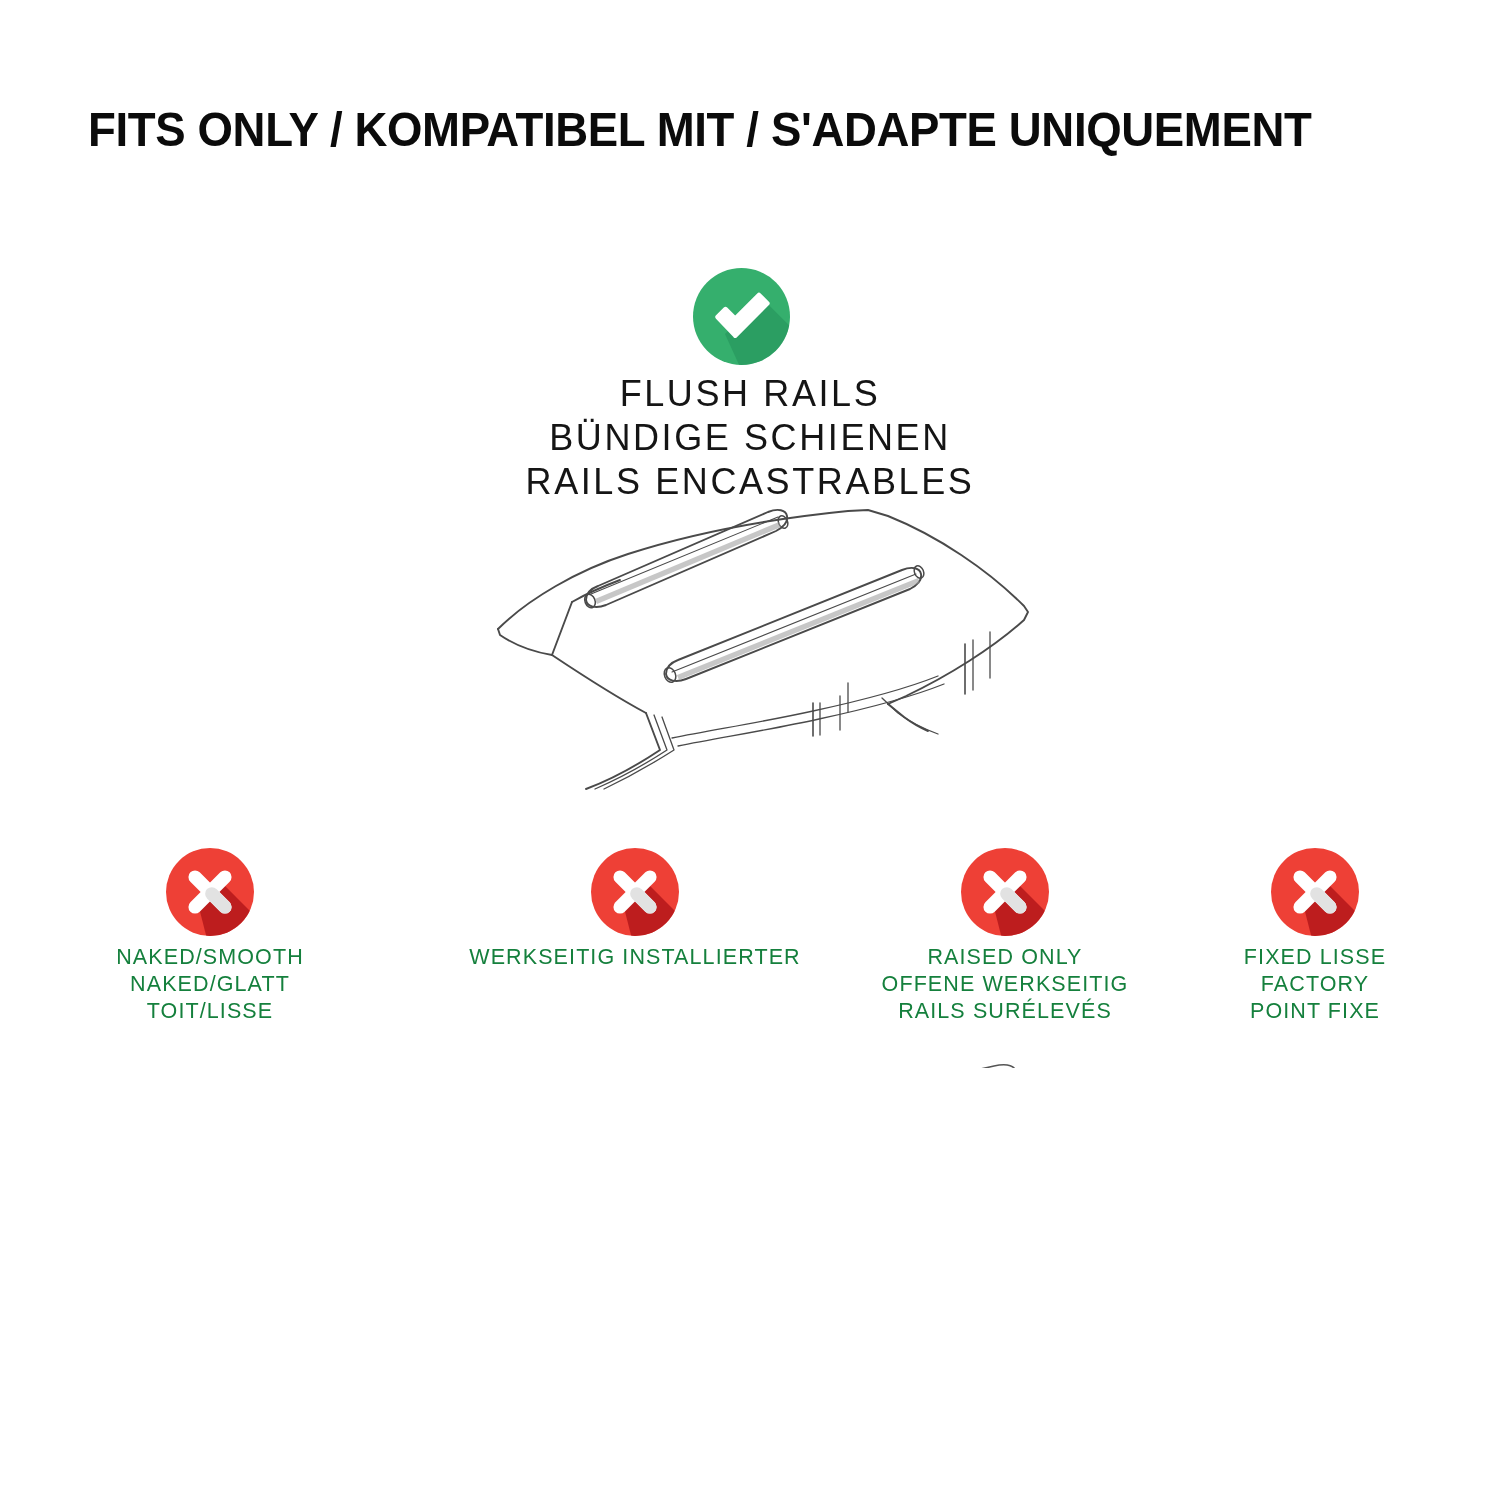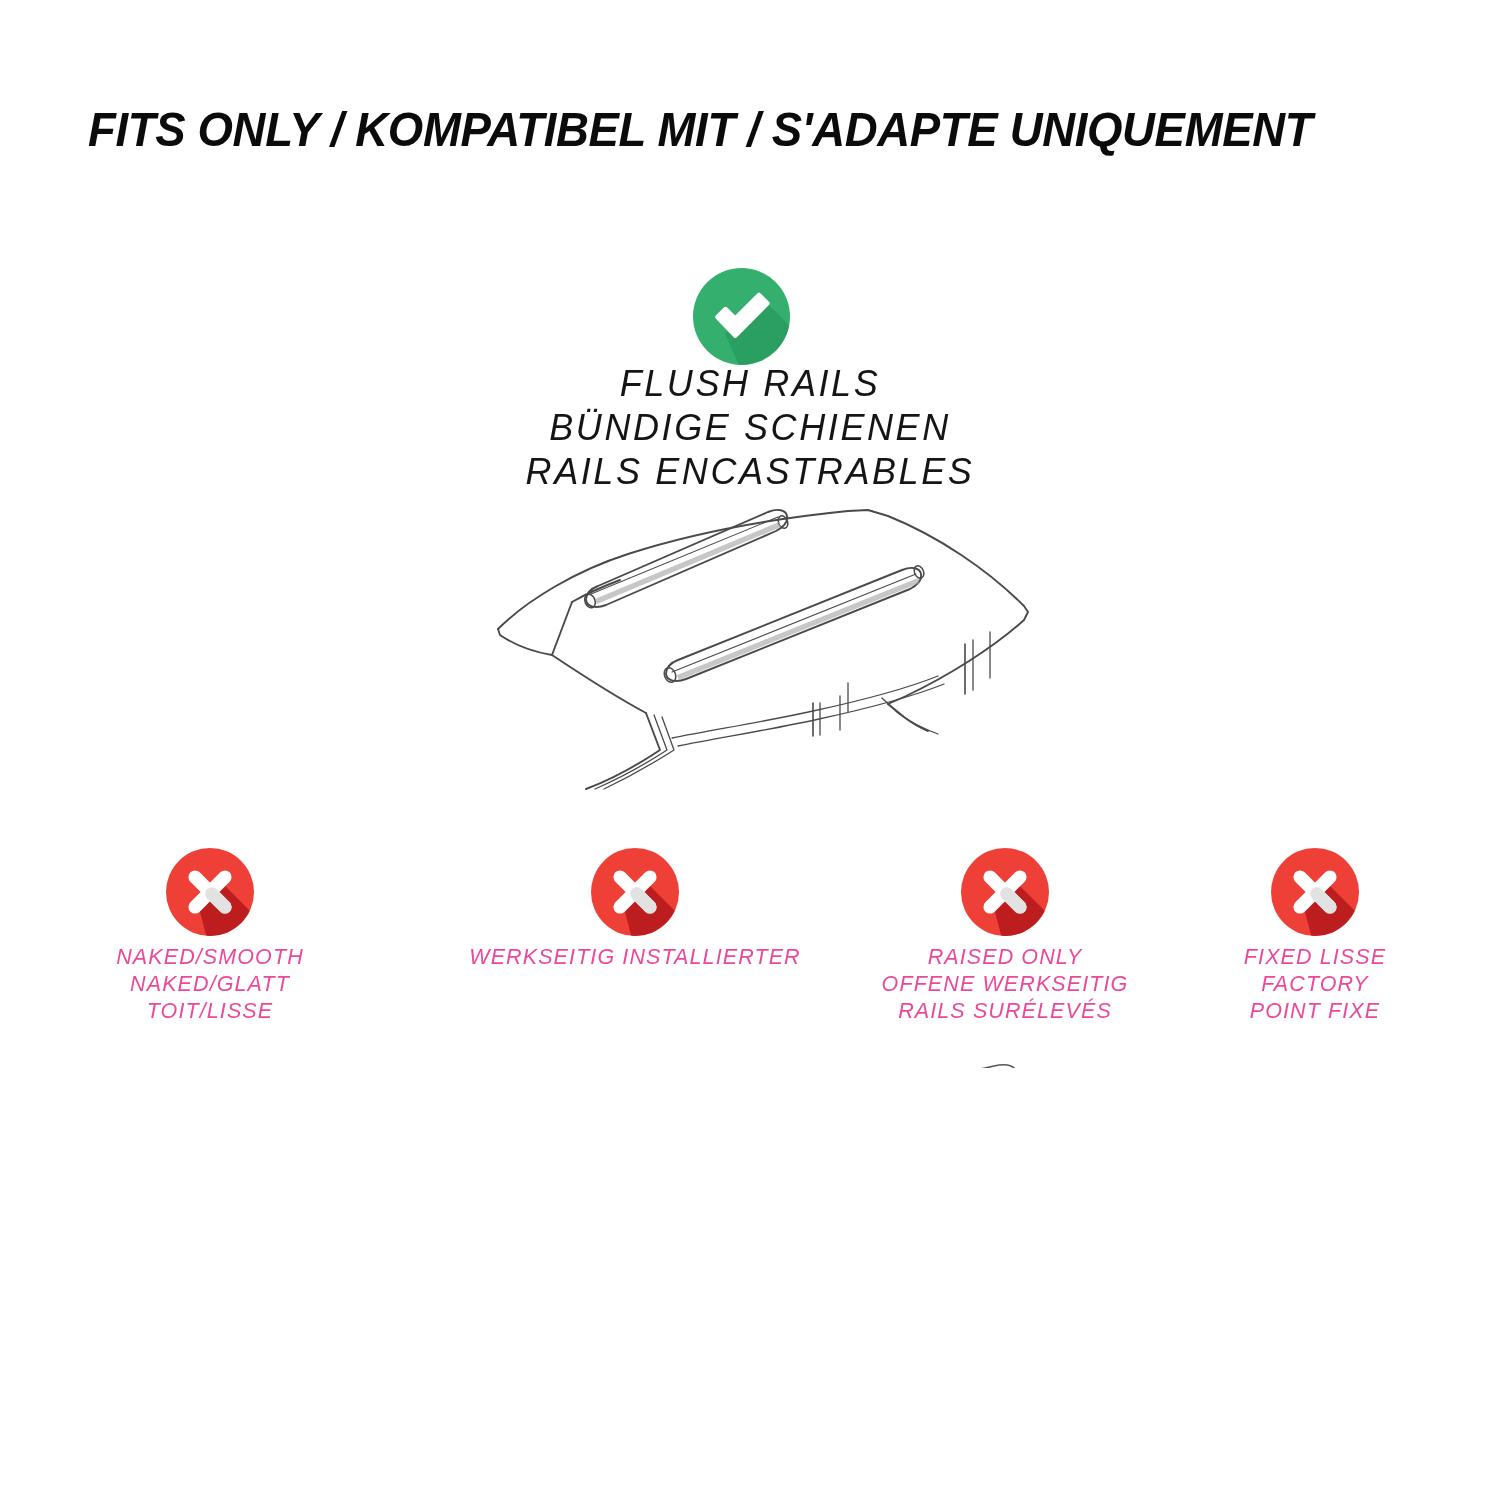--- a/index.html
+++ b/index.html
@@ -11,21 +11,20 @@
   body {
     font-family: "Liberation Sans", sans-serif;
     -webkit-font-smoothing: antialiased;
   }
   #page {
     position: relative;
     width: 1500px;
     height: 1068px;
     background: #ffffff;
     overflow: hidden;
-    font-style: italic;
   }
 
   
   .title {
     position: absolute;
     left: 88px;
     top: 104px;
     width: 1340px;
     font-family: "Liberation Sans Narrow", "Liberation Sans", sans-serif;
     font-size: 49px;
@@ -62,21 +61,21 @@
     position: absolute;
     left: 693px;
     top: 268px;
     width: 97px;
     height: 97px;
   }
   .badge-svg { display: block; width: 100%; height: 100%; }
 
   #pass-label {
     left: 350px;
-    top: 362px;
+    top: 372px;
     width: 800px;
     font-size: 36px;
     letter-spacing: 2.6px;
     line-height: 44px;
   }
 
   
   .reject-col {
     position: absolute;
     top: 848px;
@@ -92,21 +91,21 @@
   .reject-label {
     position: absolute;
     top: 96px;
     left: 50%;
     transform: translateX(-50%);
     text-align: center;
     font-size: 21.5px;
     letter-spacing: 1.1px;
     line-height: 27px;
     font-weight: 300;
-    color: #ec4899;
+    color: #15803d;
   }
   .reject-label .line { display: block; white-space: nowrap; }
 
   
   #col-0 { left: 60px;   width: 300px; }
   #col-1 { left: 400px;  width: 470px; }
   #col-2 { left: 855px;  width: 300px; }
   #col-3 { left: 1180px; width: 270px; }
 
   

